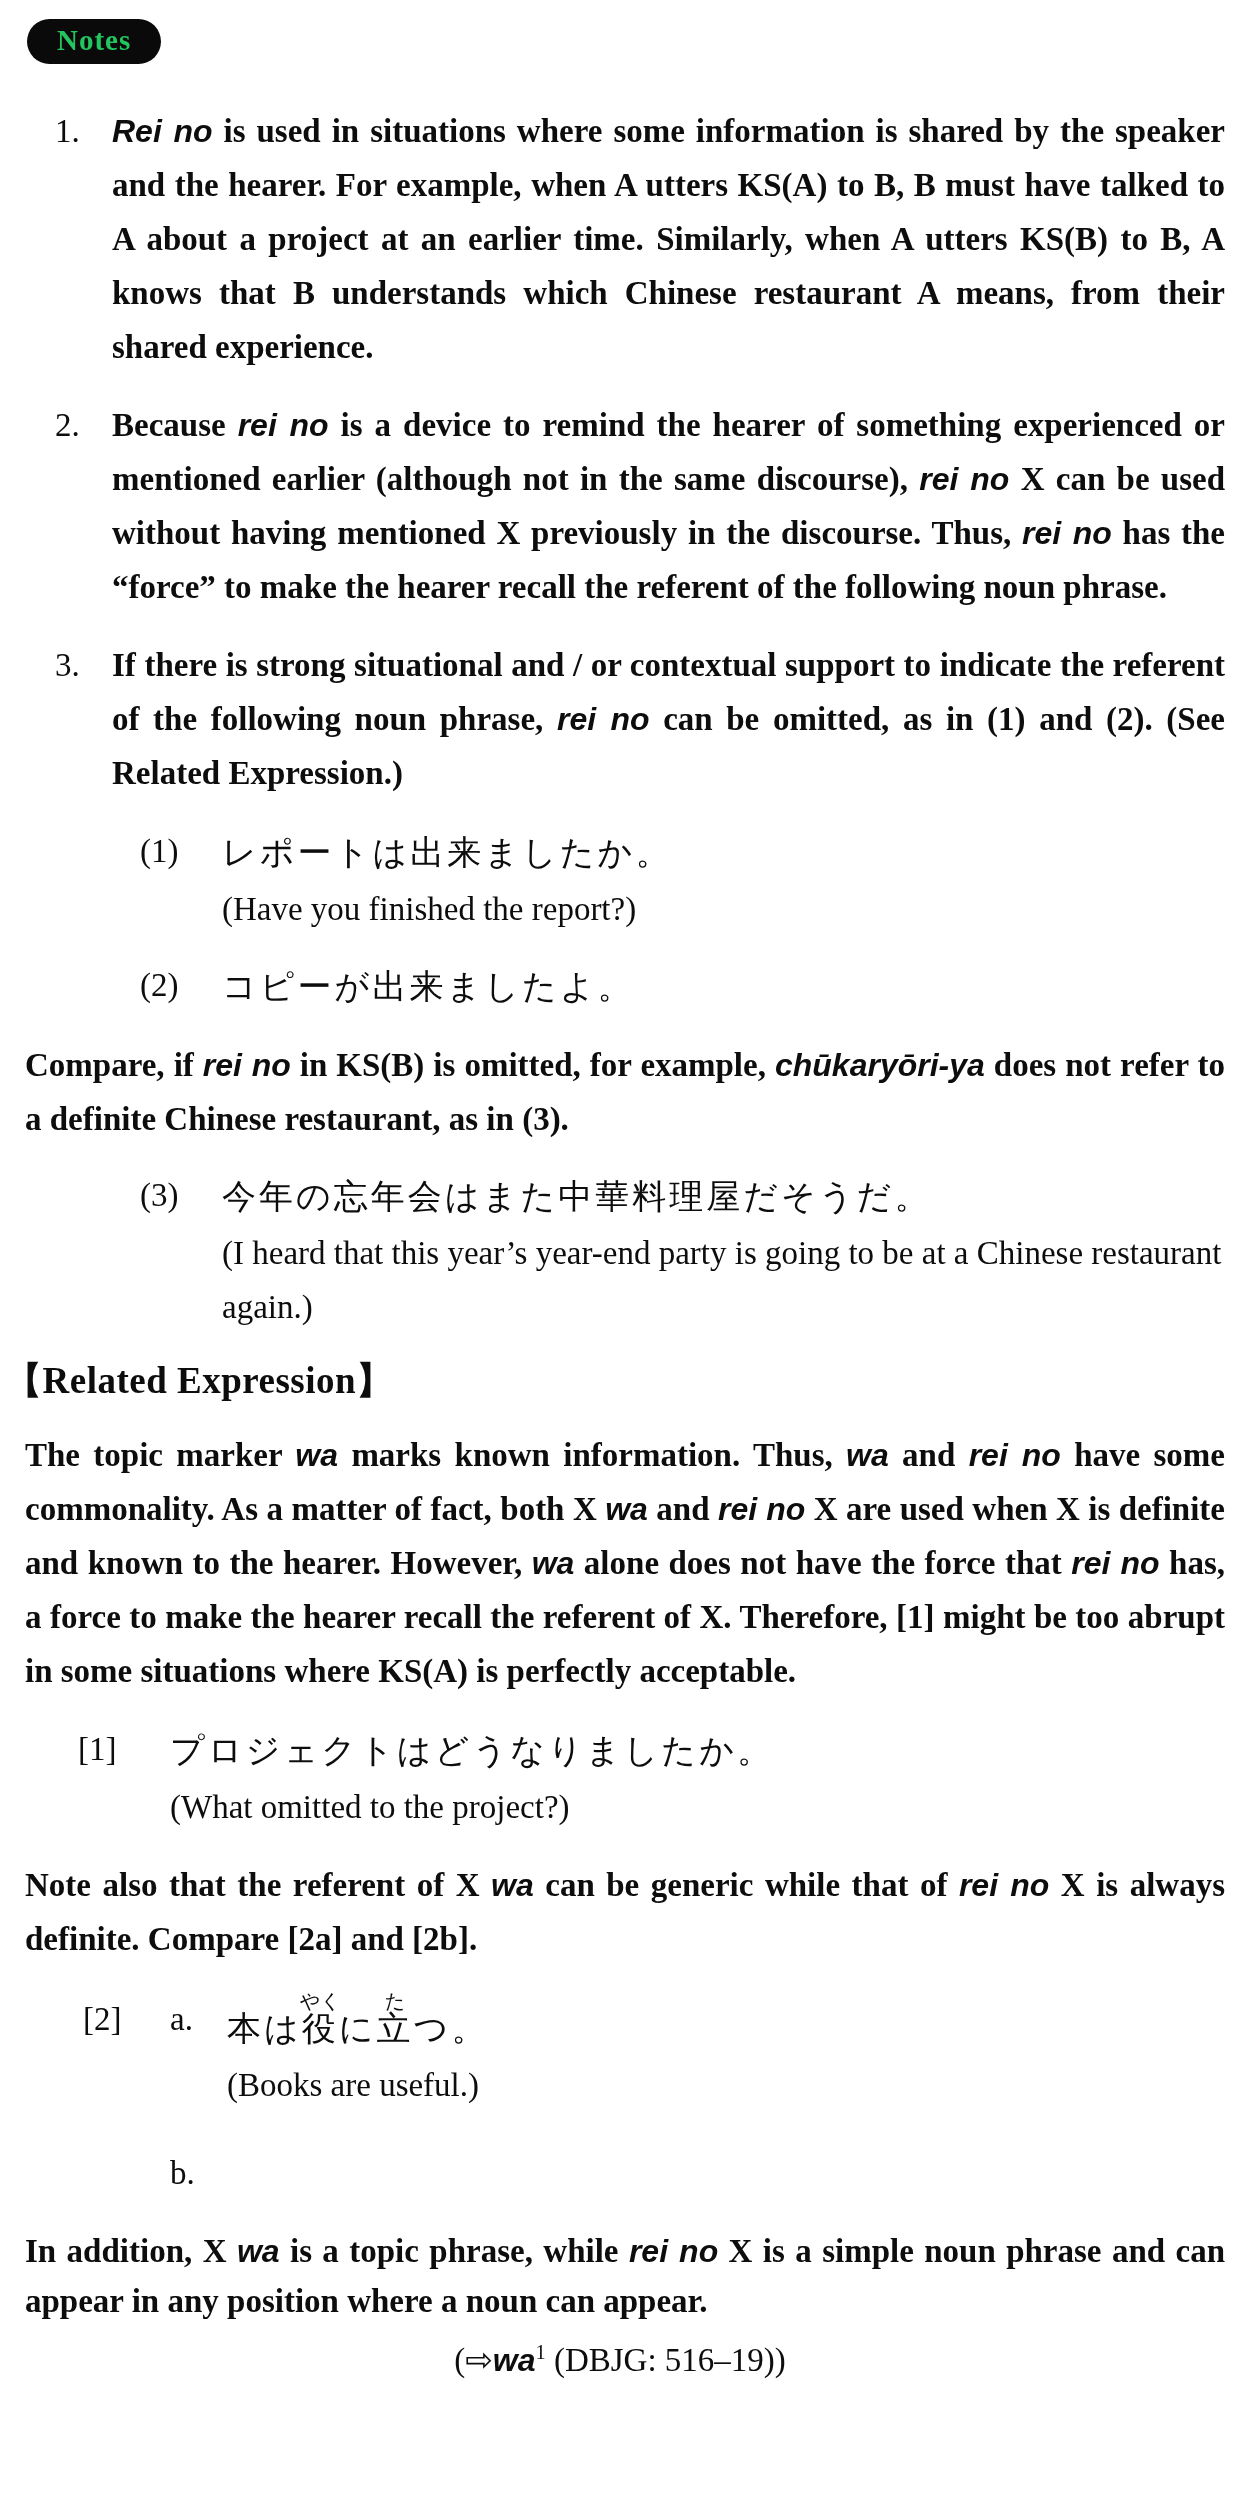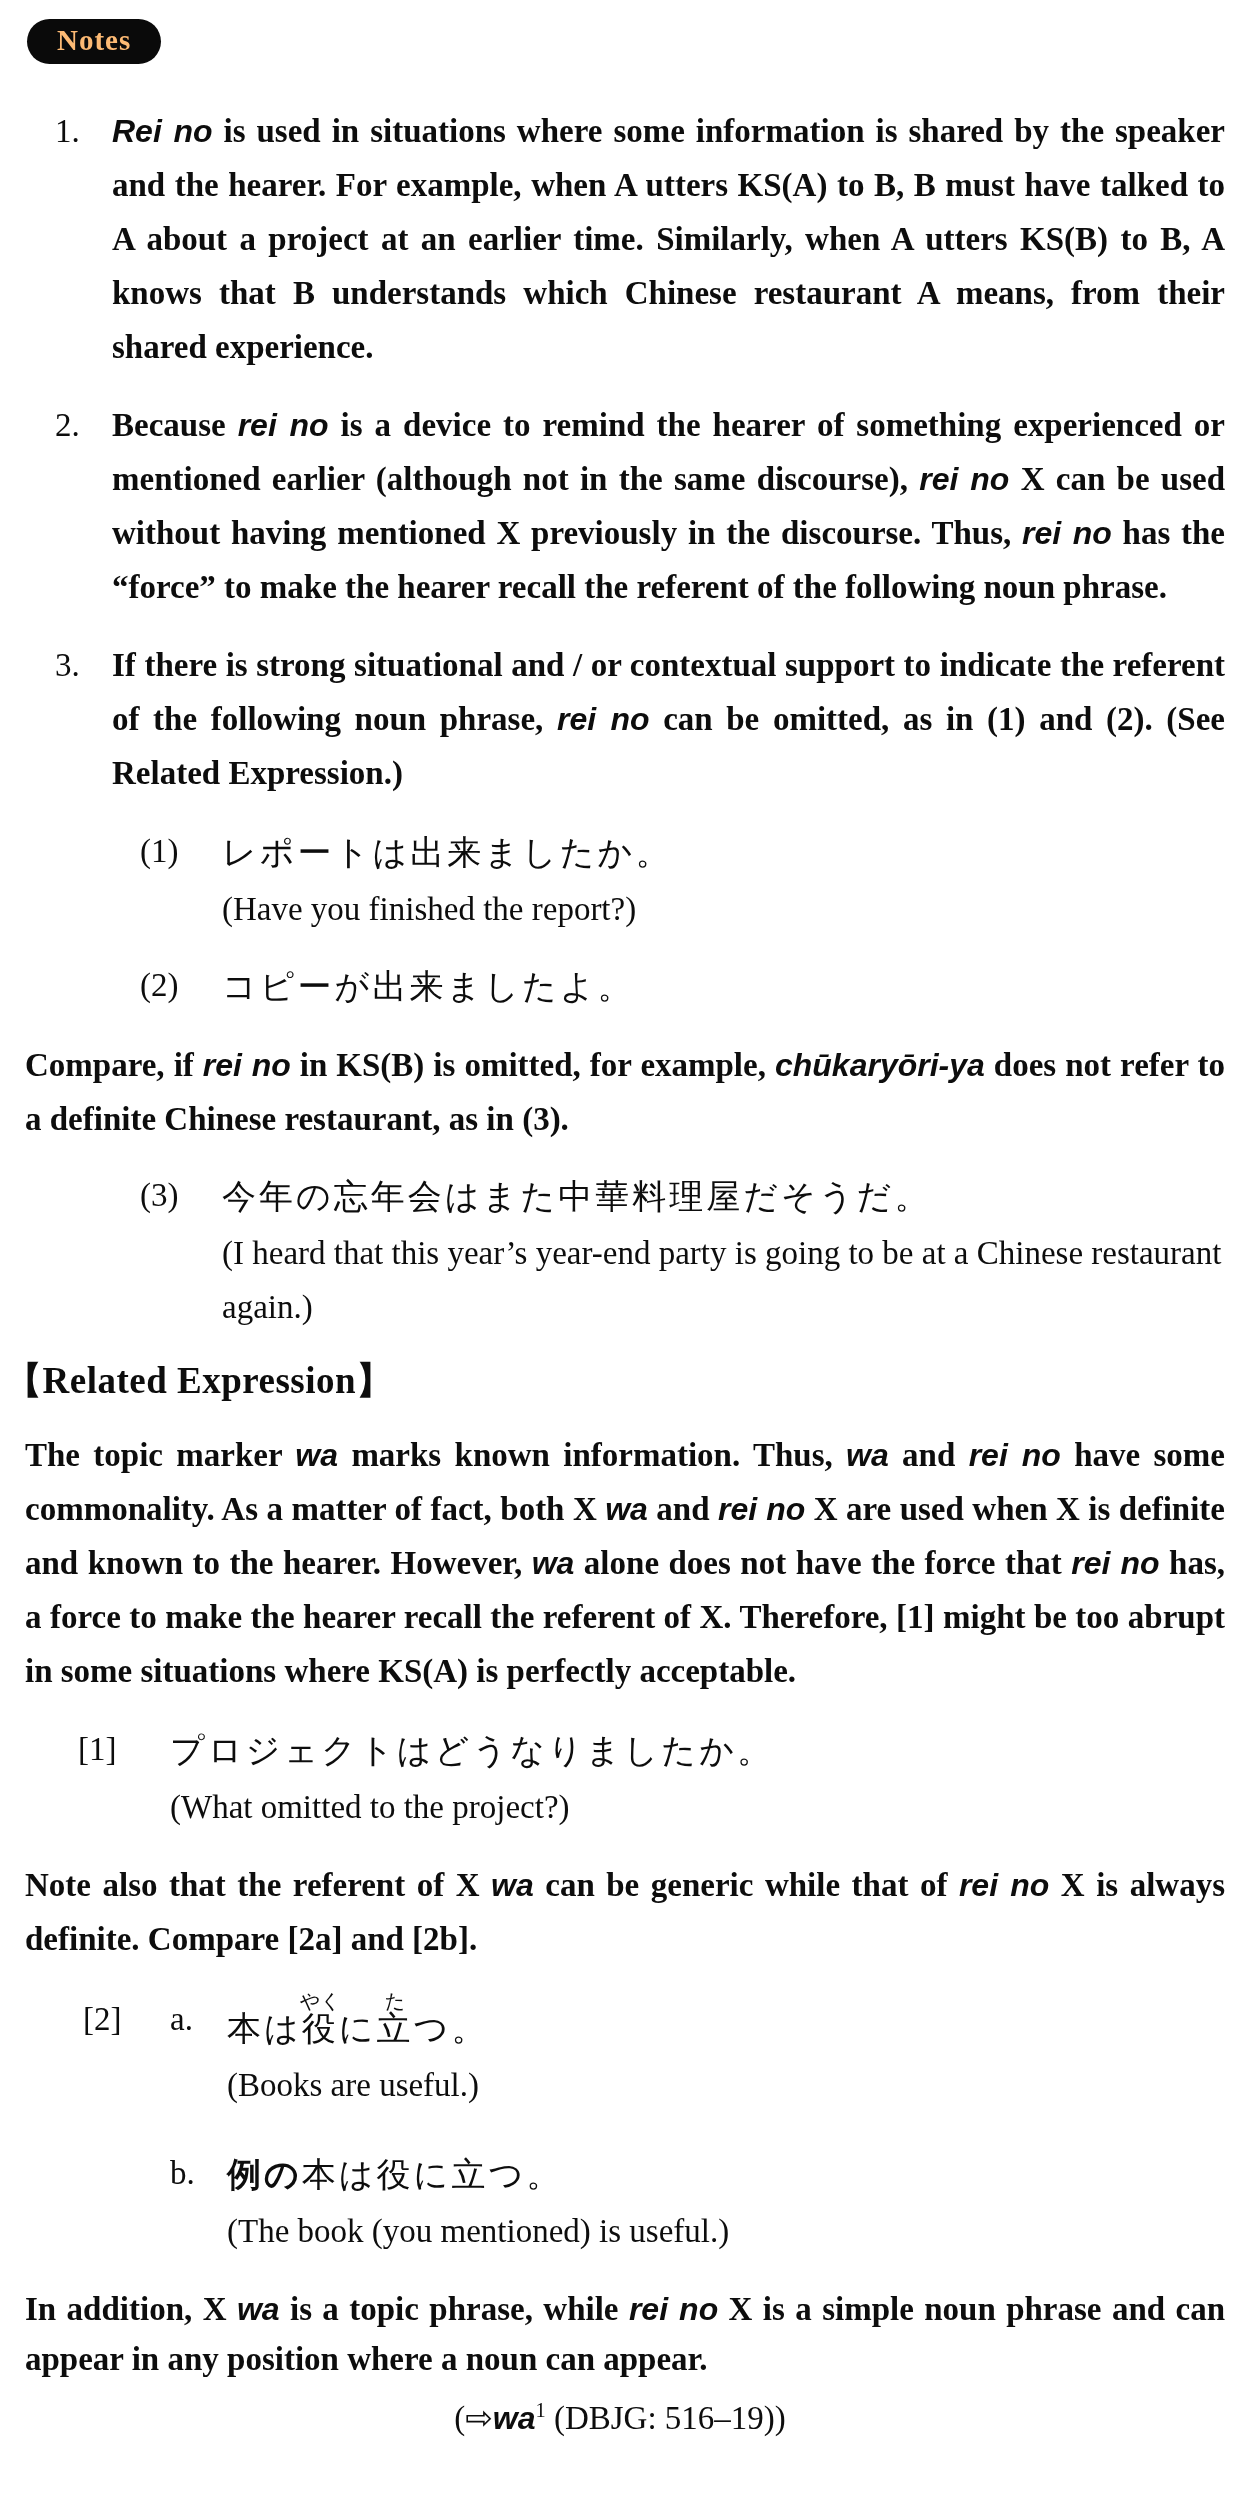--- a/index.html
+++ b/index.html
@@ -18,21 +18,21 @@
     width: 1252px;
     min-height: 2513px;
     padding: 12px 27px 30px 25px;
     font-size: 33px;
     line-height: 54px;
   }
   
   .badge {
     display: inline-block;
     background: #0a0a0a;
-    color: #fdba74;
+    color: #22c55e;
     font-weight: bold;
     font-size: 29px;
     line-height: 29px;
     padding: 7px 30px 9px 30px;
     border-radius: 23px;
     letter-spacing: 1px;
     margin: 0 0 40px 2px;
   }
   
   .note-item {
@@ -178,24 +178,20 @@
     <div class="ex2-rows">
       <div class="ex2-row">
         <span class="sub-label">a.</span>
         <div class="ex-content">
           <div class="jp"><span>本は</span><ruby>役<rt>やく</rt></ruby><span>に</span><ruby>立<rt>た</rt></ruby><span>つ。</span></div>
           <div class="en">(Books are useful.)</div>
         </div>
       </div>
       <div class="ex2-row">
         <span class="sub-label">b.</span>
-        <div class="ex-content">
-          <div class="jp"><span class="bd">例の</span><span>本は役に立つ。</span></div>
-          <div class="en">(The book (you mentioned) is useful.)</div>
-        </div>
       </div>
     </div>
   </div>
 
   <p class="body last-para"><span>In addition, X </span><span class="it">wa</span><span> is a topic phrase, while </span><span class="it">rei no</span><span> X is a simple noun phrase and can appear in any position where a noun can appear.</span></p>
 
   <p class="reference"><span>(⇨</span><span class="it bd">wa</span><span class="sp">1</span><span> (DBJG: 516–19))</span></p>
 
 </div>
 

